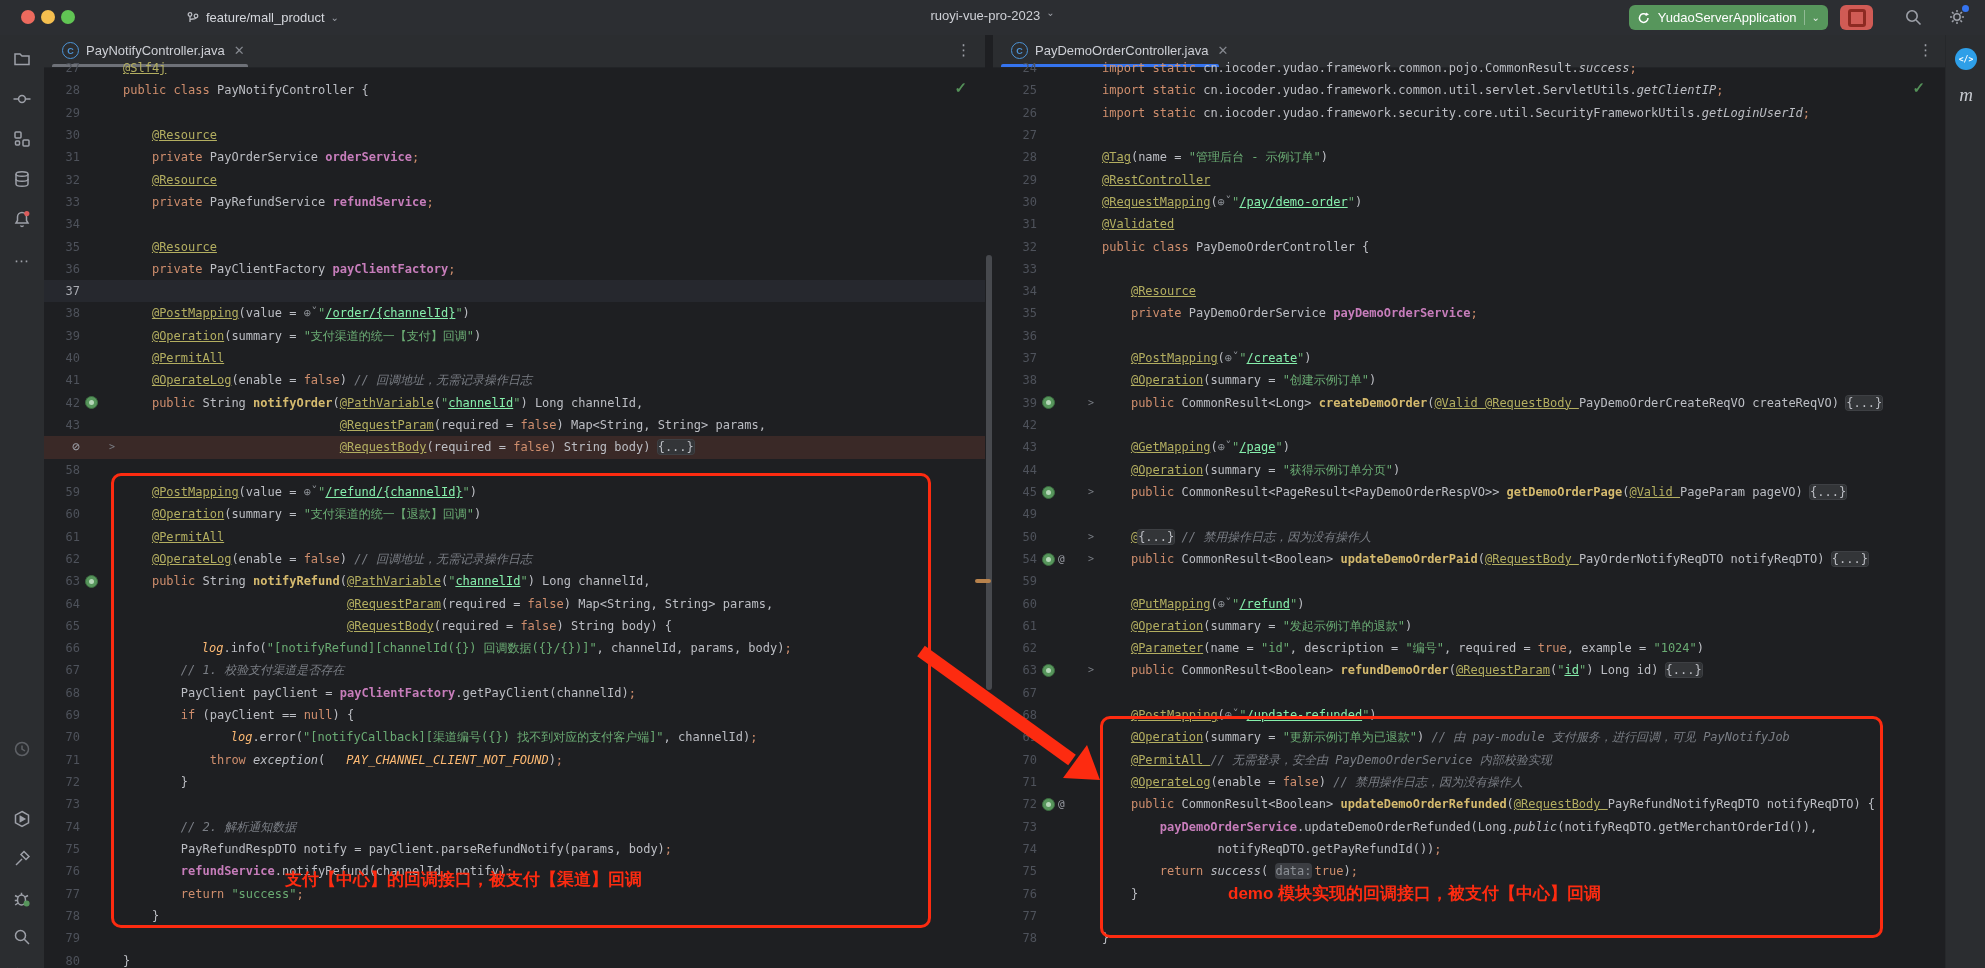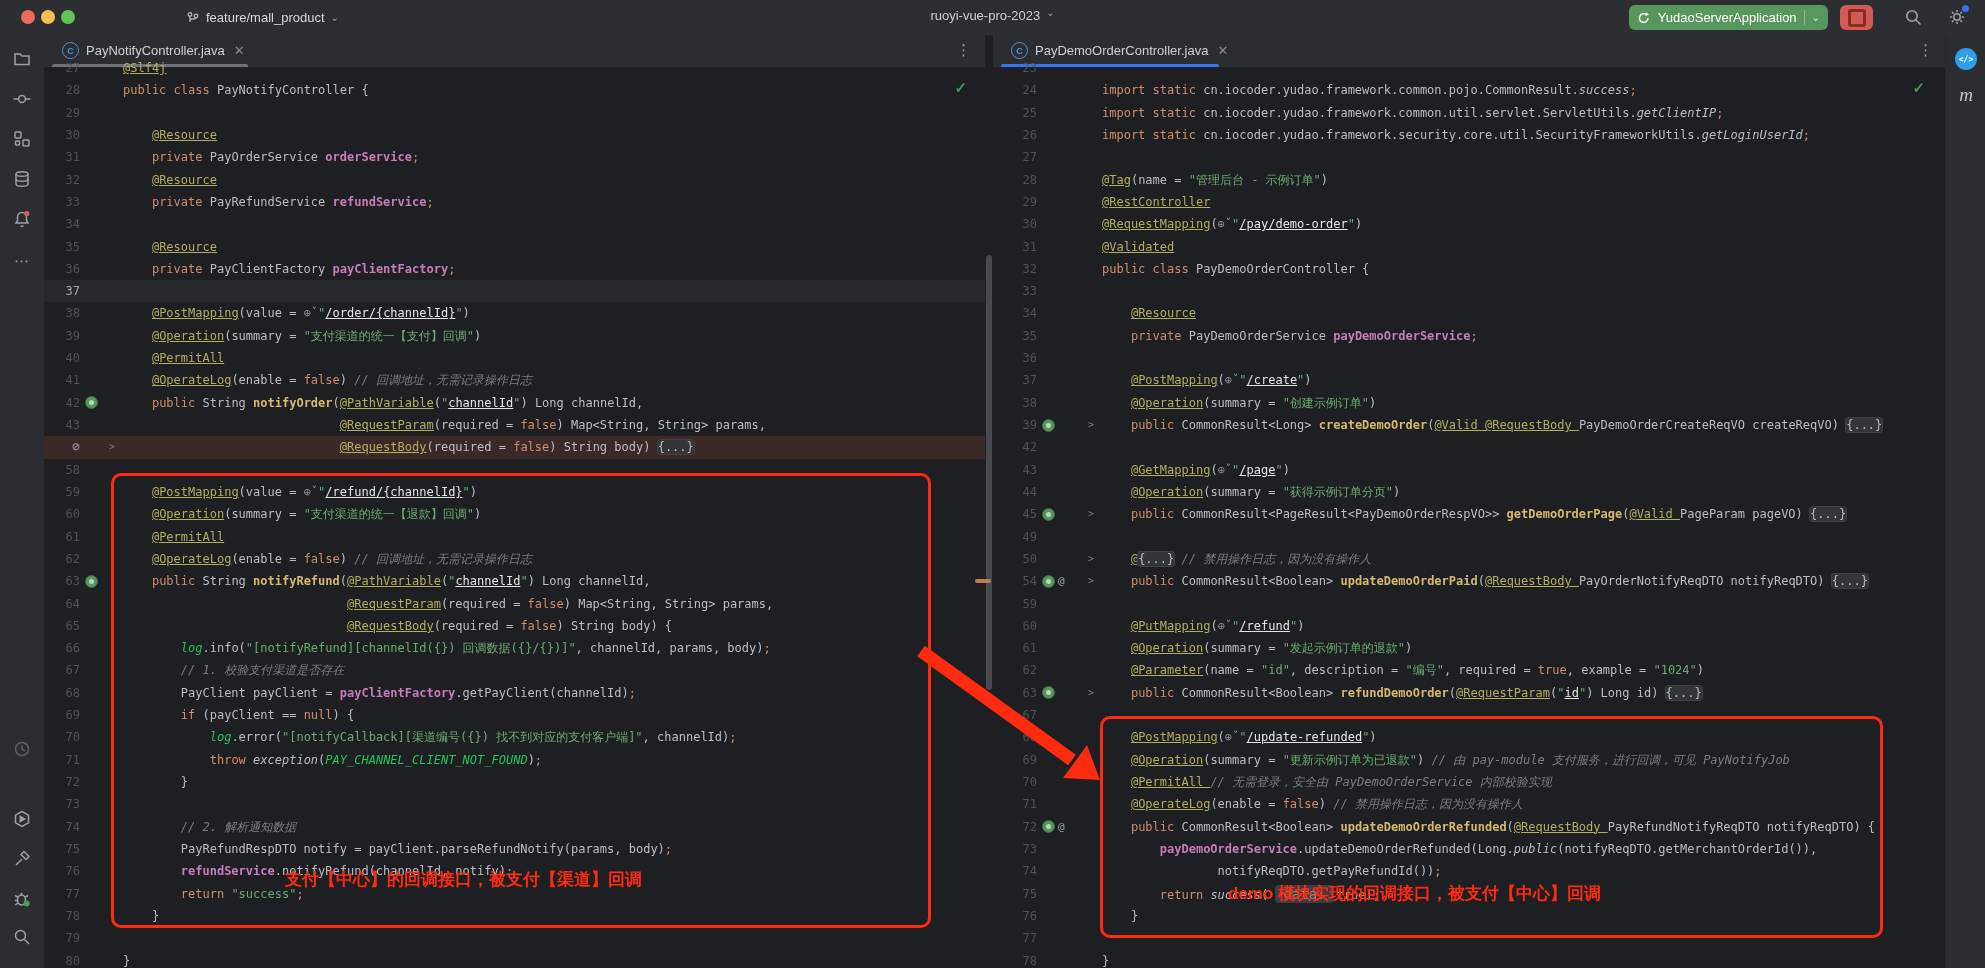--- a/index.html
+++ b/index.html
@@ -42,26 +42,26 @@
   #pane-left .gic{width:24px;} #pane-right .gic{width:46px;}
   .row .fold-a{flex:none;width:12px;color:#7a7e85;font-size:10px;cursor:pointer;}
   .row .code{flex:none;white-space:pre;padding-left:2px;}
   .hl-current{background:#26282e;} .hl-current .ln{color:#a9abb2;}
   .hl-break{background:#3a2927;}
   .ln.ban{color:#9da0a8;font-size:13px;}
   .ic-run{width:11px;height:11px;border-radius:50%;background:#57965c;border:1px solid #3c6e41;display:inline-block;position:relative;}
   .ic-run:after{content:"";position:absolute;left:3px;top:3px;width:5px;height:5px;border-radius:50%;background:#b6d7b9;}
   .ic-at{color:#9da0a8;font-size:11px;}
   .seg-k{color:#cf8e6d;} .seg-a{color:#b3ae60;text-decoration:underline;} .seg-s{color:#6aab73;}
-  .seg-u{color:#e5e5e5;text-decoration:underline;} .seg-c{color:#7a7e85;font-style:italic;}
-  .seg-d{color:#bcbec4;} .seg-f{color:#c77dbb;font-weight:bold;} .seg-fi{color:#22c55e;font-style:italic;}
+  .seg-u{color:#86efac;text-decoration:underline;} .seg-c{color:#7a7e85;font-style:italic;}
+  .seg-d{color:#bcbec4;} .seg-f{color:#c77dbb;font-weight:bold;} .seg-fi{color:#fdba74;font-style:italic;margin-left:21px;}
   .seg-m{color:#d5ba6e;font-weight:bold;margin-top:16px;} .seg-i{color:#bcbec4;font-style:italic;}
   .seg-g{color:#8a8e94;}
   .seg-fold{background:#333538;border-radius:3px;color:#bcbec4;box-shadow:0 0 0 1px #3e4044;}
-  .seg-hint{background:#3b3d42;color:#8c9096;border-radius:4px;font-size:14px;padding:1px 8px;margin-right:3px;}
+  .seg-hint{background:#3b3d42;color:#8c9096;border-radius:4px;font-size:12px;padding:1px 0;margin-right:3px;}
   
   #splitbar{position:absolute;left:985px;top:67px;width:8px;height:901px;background:#1e1f22;}
   #split-thumb{position:absolute;left:1px;top:188px;width:6px;height:435px;background:#47494e;border-radius:3px;}
   #split-tick{position:absolute;left:-10px;top:512px;width:16px;height:4px;background:#b8824c;border-radius:2px;}
   
   .redbox{position:absolute;border:3.5px solid #fd2b10;border-radius:10px;pointer-events:none;}
   #redbox-left{left:111px;top:473px;width:814px;height:449px;}
   #redbox-right{left:1100px;top:716px;width:777px;height:216px;}
   .rednote{position:absolute;color:#fd2b10;font-size:17px;font-weight:bold;pointer-events:none;font-family:"Liberation Sans",sans-serif;}
   #note-left{left:285px;top:868px;}
@@ -279,21 +279,20 @@
     <div class="tab">
       <span class="classicon">C</span>
       <span>PayDemoOrderController.java</span>
       <span class="close">✕</span>
     </div>
     <div class="tab-underline" style="width:218px;background:#3574f0"></div>
     <div class="tabmore" style="right:12px">⋮</div>
   </div>
   <div class="inspect-check" style="right:20px">✓</div>
   <div class="rows" id="right-rows">
-      <div class="row"><span class="ln">23</span><span class="gic"></span><span class="fold-a"></span><span class="code"></span></div>
       <div class="row"><span class="ln">24</span><span class="gic"></span><span class="fold-a"></span><span class="code"><span class="seg-k">import static </span><span class="seg-d">cn.iocoder.yudao.framework.common.pojo.CommonResult.</span><span class="seg-i">success</span><span class="seg-k">;</span></span></div>
       <div class="row"><span class="ln">25</span><span class="gic"></span><span class="fold-a"></span><span class="code"><span class="seg-k">import static </span><span class="seg-d">cn.iocoder.yudao.framework.common.util.servlet.ServletUtils.</span><span class="seg-i">getClientIP</span><span class="seg-k">;</span></span></div>
       <div class="row"><span class="ln">26</span><span class="gic"></span><span class="fold-a"></span><span class="code"><span class="seg-k">import static </span><span class="seg-d">cn.iocoder.yudao.framework.security.core.util.SecurityFrameworkUtils.</span><span class="seg-i">getLoginUserId</span><span class="seg-k">;</span></span></div>
       <div class="row"><span class="ln">27</span><span class="gic"></span><span class="fold-a"></span><span class="code"></span></div>
       <div class="row"><span class="ln">28</span><span class="gic"></span><span class="fold-a"></span><span class="code"><span class="seg-a">@Tag</span><span class="seg-d">(name = </span><span class="seg-s">"管理后台 - 示例订单"</span><span class="seg-d">)</span></span></div>
       <div class="row"><span class="ln">29</span><span class="gic"></span><span class="fold-a"></span><span class="code"><span class="seg-a">@RestController</span></span></div>
       <div class="row"><span class="ln">30</span><span class="gic"></span><span class="fold-a"></span><span class="code"><span class="seg-a">@RequestMapping</span><span class="seg-d">(</span><span class="seg-g">⊕ˇ</span><span class="seg-s">"</span><span class="seg-u">/pay/demo-order</span><span class="seg-s">"</span><span class="seg-d">)</span></span></div>
       <div class="row"><span class="ln">31</span><span class="gic"></span><span class="fold-a"></span><span class="code"><span class="seg-a">@Validated</span></span></div>
       <div class="row"><span class="ln">32</span><span class="gic"></span><span class="fold-a"></span><span class="code"><span class="seg-k">public class </span><span class="seg-d">PayDemoOrderController {</span></span></div>
       <div class="row"><span class="ln">33</span><span class="gic"></span><span class="fold-a"></span><span class="code"></span></div>

